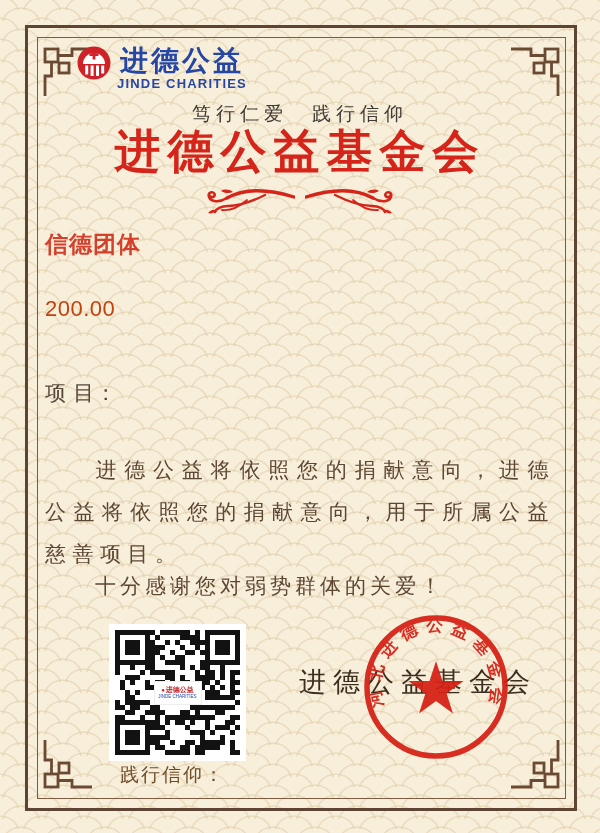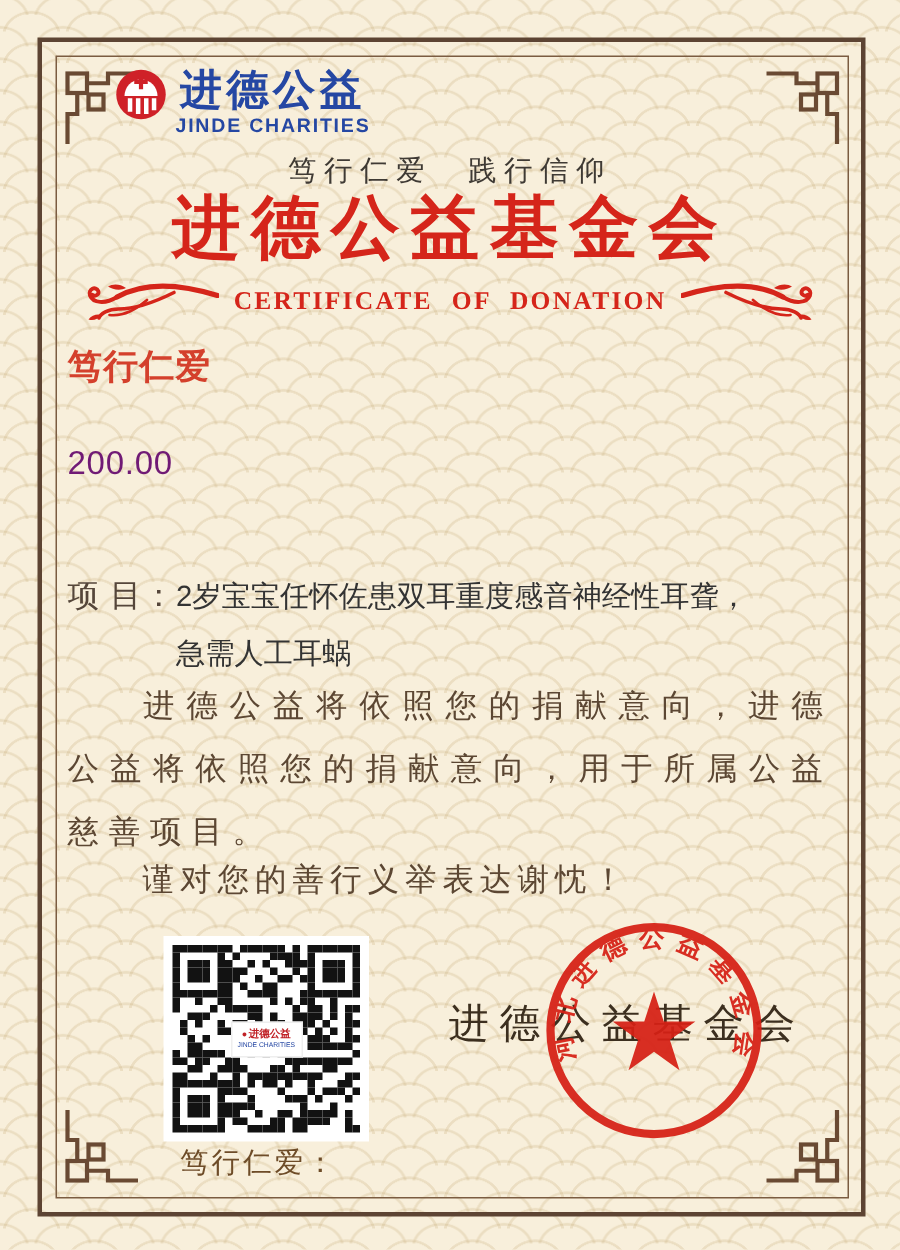--- a/index.html
+++ b/index.html
@@ -48,21 +48,21 @@
   .cert-sub-text{font-size:17px;font-weight:bold;color:var(--accent-red);letter-spacing:1.5px;word-spacing:7px;font-family:"Liberation Serif",serif;}
   .flourish{width:92px;height:30px;}
   .flourish.right{transform:scaleX(-1);}
 
   .donor{position:absolute;left:45px;top:229px;font-size:23px;font-weight:bold;color:#d4402c;font-family:"Liberation Sans","DejaVu Sans",sans-serif;letter-spacing:1px;}
 
   .field{position:absolute;left:45px;display:flex;align-items:baseline;}
   .field-label{font-size:21px;color:var(--label-brown);letter-spacing:1px;flex:none;}
   .field-value{font-family:"Liberation Sans","DejaVu Sans",sans-serif;color:#222;}
   .field.amount{top:296px;}
-  .field.amount .field-value{color:#701a75;font-size:22px;letter-spacing:.5px;}
+  .field.amount .field-value{color:#c2410c;font-size:22px;letter-spacing:.5px;}
   .field.date{top:337px;}
   .field.date .field-value{font-size:21px;}
   .field.project{top:379px;}
   .field.project .field-value{font-size:19.5px;color:#333;line-height:38px;}
 
   .paragraph{position:absolute;left:45px;right:45px;top:449px;font-size:21px;color:var(--body-brown);letter-spacing:6.5px;line-height:42px;text-align:justify;text-indent:2.4em;}
   .thanks{position:absolute;left:95px;top:572px;font-size:21px;color:var(--body-brown);letter-spacing:4px;}
 
   .qr{position:absolute;left:109px;top:624px;width:137px;height:137px;background:#fff;padding:6px;}
   .qr-grid{position:relative;width:125px;height:125px;}
@@ -139,48 +139,43 @@
 <div class="cert-title">进德公益基金会</div>
 <div class="cert-sub">
   <svg class="flourish" viewBox="0 0 92 30" fill="none" stroke="#d5251a">
     <path d="M91 11 C62 2 40 3 24 12" stroke-width="3.4" stroke-linecap="round"></path>
     <path d="M24 12 C16 17 8 16 6 11 C4.5 6.5 10 4.5 11.5 8 C12.5 10.5 9 12 7.5 10.5" stroke-width="2.6" stroke-linecap="round"></path>
     <path d="M62 9 C48 16 36 20 25 20 C18 20 13 23 12 26" stroke-width="2.4" stroke-linecap="round"></path>
     <path d="M44 14 C36 21 27 25 19 24" stroke-width="1.8" stroke-linecap="round"></path>
     <path d="M30 6 C26 3 21 3 18 5 C21 7 26 8 30 6 Z" fill="#d5251a" stroke="none"></path>
     <path d="M14 24 C11 27 8 28 5 27 C7 24 11 23 14 24 Z" fill="#d5251a" stroke="none"></path>
   </svg>
-  <span class="cert-sub-text">CERTIFICATE OF DONATION</span>
   <svg class="flourish right" viewBox="0 0 92 30" fill="none" stroke="#d5251a">
     <path d="M91 11 C62 2 40 3 24 12" stroke-width="3.4" stroke-linecap="round"></path>
     <path d="M24 12 C16 17 8 16 6 11 C4.5 6.5 10 4.5 11.5 8 C12.5 10.5 9 12 7.5 10.5" stroke-width="2.6" stroke-linecap="round"></path>
     <path d="M62 9 C48 16 36 20 25 20 C18 20 13 23 12 26" stroke-width="2.4" stroke-linecap="round"></path>
     <path d="M44 14 C36 21 27 25 19 24" stroke-width="1.8" stroke-linecap="round"></path>
     <path d="M30 6 C26 3 21 3 18 5 C21 7 26 8 30 6 Z" fill="#d5251a" stroke="none"></path>
     <path d="M14 24 C11 27 8 28 5 27 C7 24 11 23 14 24 Z" fill="#d5251a" stroke="none"></path>
   </svg>
 </div>
 
-<div class="donor">笃行仁爱</div>
+<div class="donor">信德团体</div>
 
 <div class="field amount">
   <span class="field-value">200.00</span>
 </div>
 <div class="field date">
 </div>
 <div class="field project">
   <span class="field-label">项 目：</span>
-  <span class="field-value">
-    <div>2岁宝宝任怀佐患双耳重度感音神经性耳聋，</div>
-    <div>急需人工耳蜗</div>
-  </span>
 </div>
 
 <div class="paragraph">进德公益将依照您的捐献意向，进德公益将依照您的捐献意向，用于所属公益慈善项目。</div>
-<div class="thanks">谨对您的善行义举表达谢忱！</div>
+<div class="thanks">十分感谢您对弱势群体的关爱！</div>
 
 <div class="qr">
   <div class="qr-grid" id="qr">
       <i style="left:0px;top:0px"></i>
       <i style="left:5px;top:0px"></i>
       <i style="left:10px;top:0px"></i>
       <i style="left:15px;top:0px"></i>
       <i style="left:20px;top:0px"></i>
       <i style="left:25px;top:0px"></i>
       <i style="left:30px;top:0px"></i>
@@ -521,14 +516,14 @@
 <svg class="seal" viewBox="0 0 158 162">
   <circle cx="78" cy="81" r="69" fill="none" stroke="#d62015" stroke-width="5.5"></circle>
   <path id="sealArc" d="M25.4 100.1 A56 56 0 1 1 130.6 100.1" fill="none"></path>
   <text fill="#d62015" font-size="17" font-weight="bold" font-family="'Liberation Serif',serif">
     <textPath href="#sealArc" startOffset="0" textLength="212" lengthAdjust="spacing">河北进德公益基金会</textPath>
   </text>
   <path transform="translate(78,84)" fill="#d62015" d="M0,-29 L-6.5,-9 L-27.6,-9 L-10.6,3.4 L-17,23.5 L0,11.1 L17,23.5 L10.6,3.4 L27.6,-9 L6.5,-9 Z"></path>
 </svg>
 
 <div class="cert-no">
-  <span class="cert-no-label">笃行仁爱：</span>
+  <span class="cert-no-label">践行信仰：</span>
 </div>
 
 </body></html>

